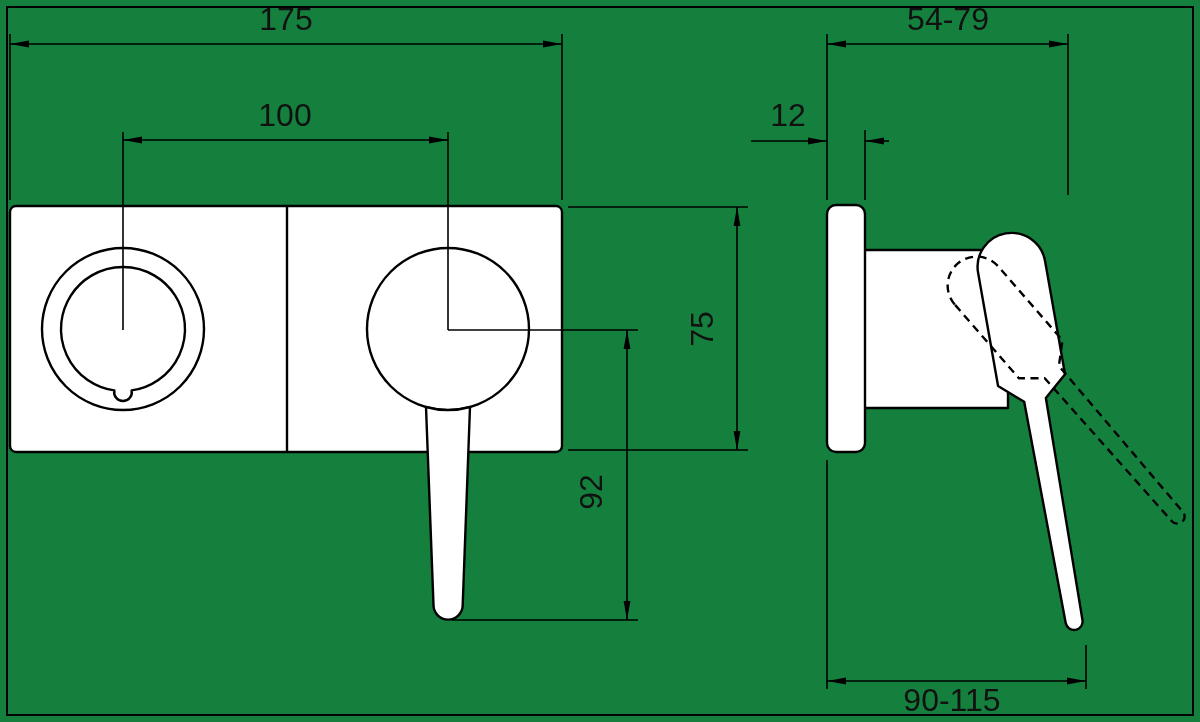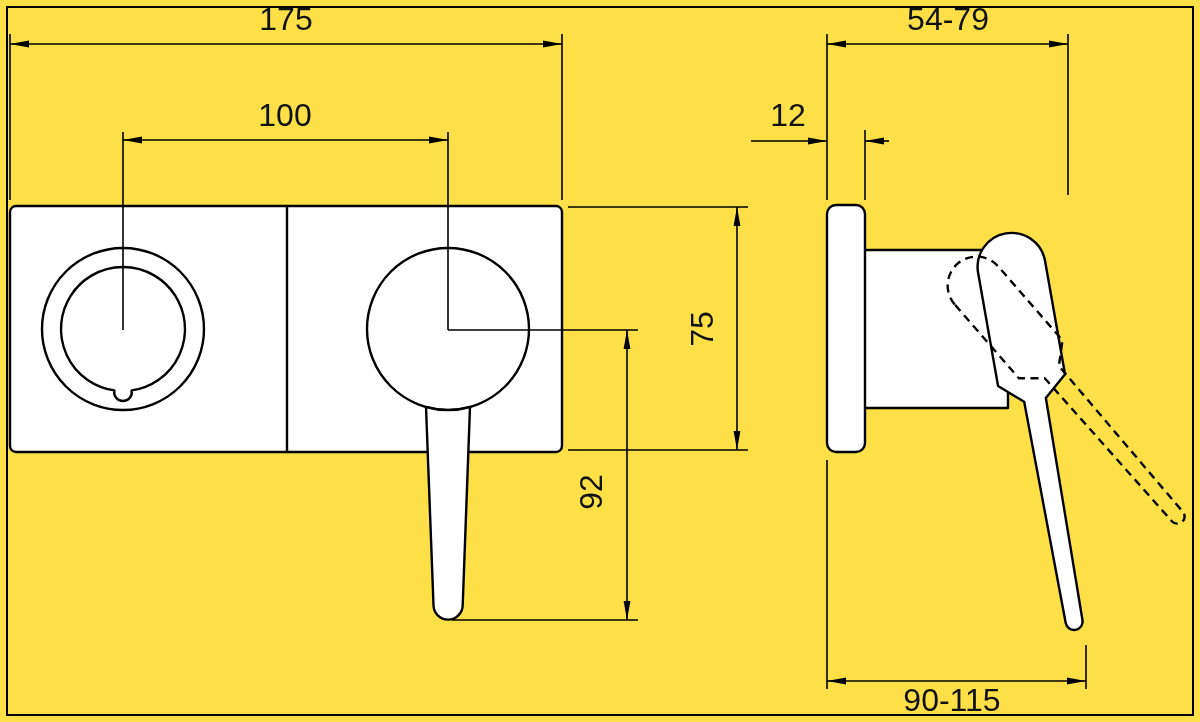--- a/index.html
+++ b/index.html
@@ -1,16 +1,16 @@
 <!DOCTYPE html>
 <html><head>
 <meta charset="utf-8">
 <style>
   html,body{margin:0;padding:0;background:#ffffff;}
-  #stage{position:relative;width:1200px;height:722px;background:#fde047;overflow:hidden;}
+  #stage{position:relative;width:1200px;height:722px;background:#15803d;overflow:hidden;}
   svg{display:block;}
   .part{fill:#ffffff;stroke:#000000;stroke-width:2.4;stroke-linejoin:round;}
   .partline{stroke:#000000;stroke-width:2.4;fill:none;}
   .thin{stroke:#000000;stroke-width:1.6;fill:none;}
   .dashedlever{fill:none;stroke:#000000;stroke-width:2.8;stroke-dasharray:9.5 6.5;stroke-linejoin:round;}
   .dim-text{font-family:"Liberation Sans", sans-serif;font-size:32px;fill:#111111;}
   .border-rect{fill:none;stroke:#000000;stroke-width:2;}
 </style>
 </head>
 <body>

